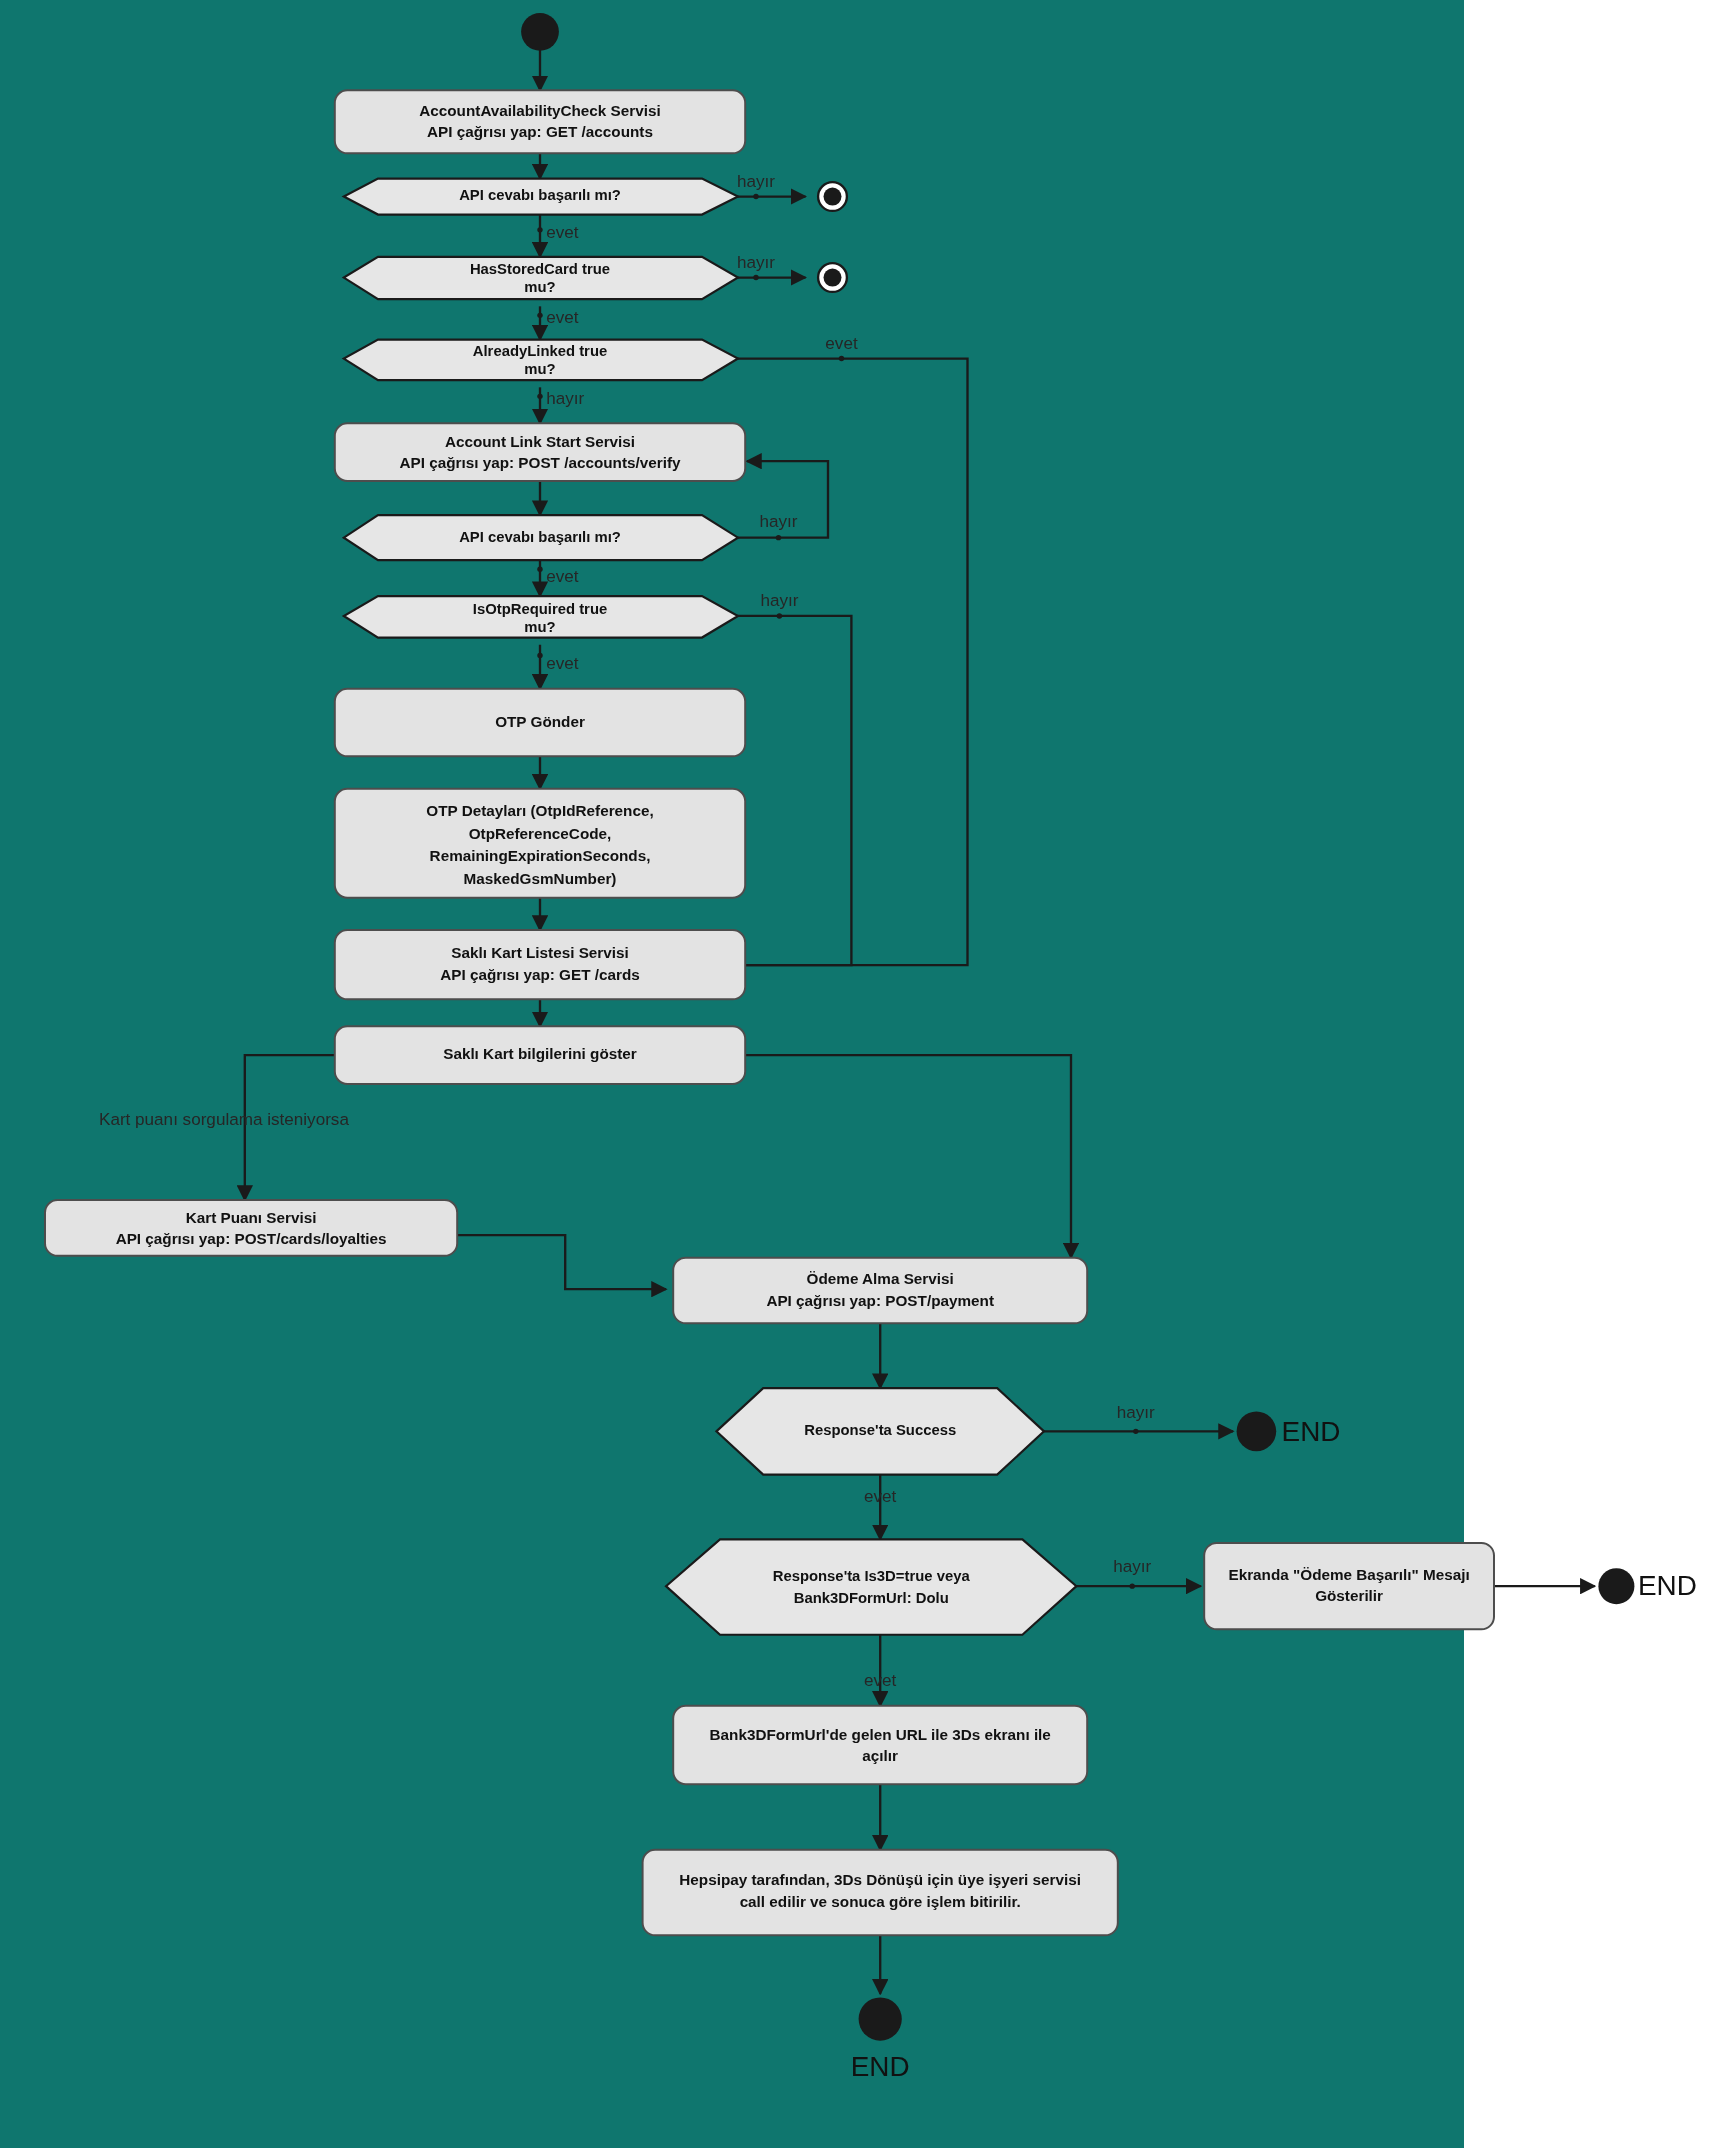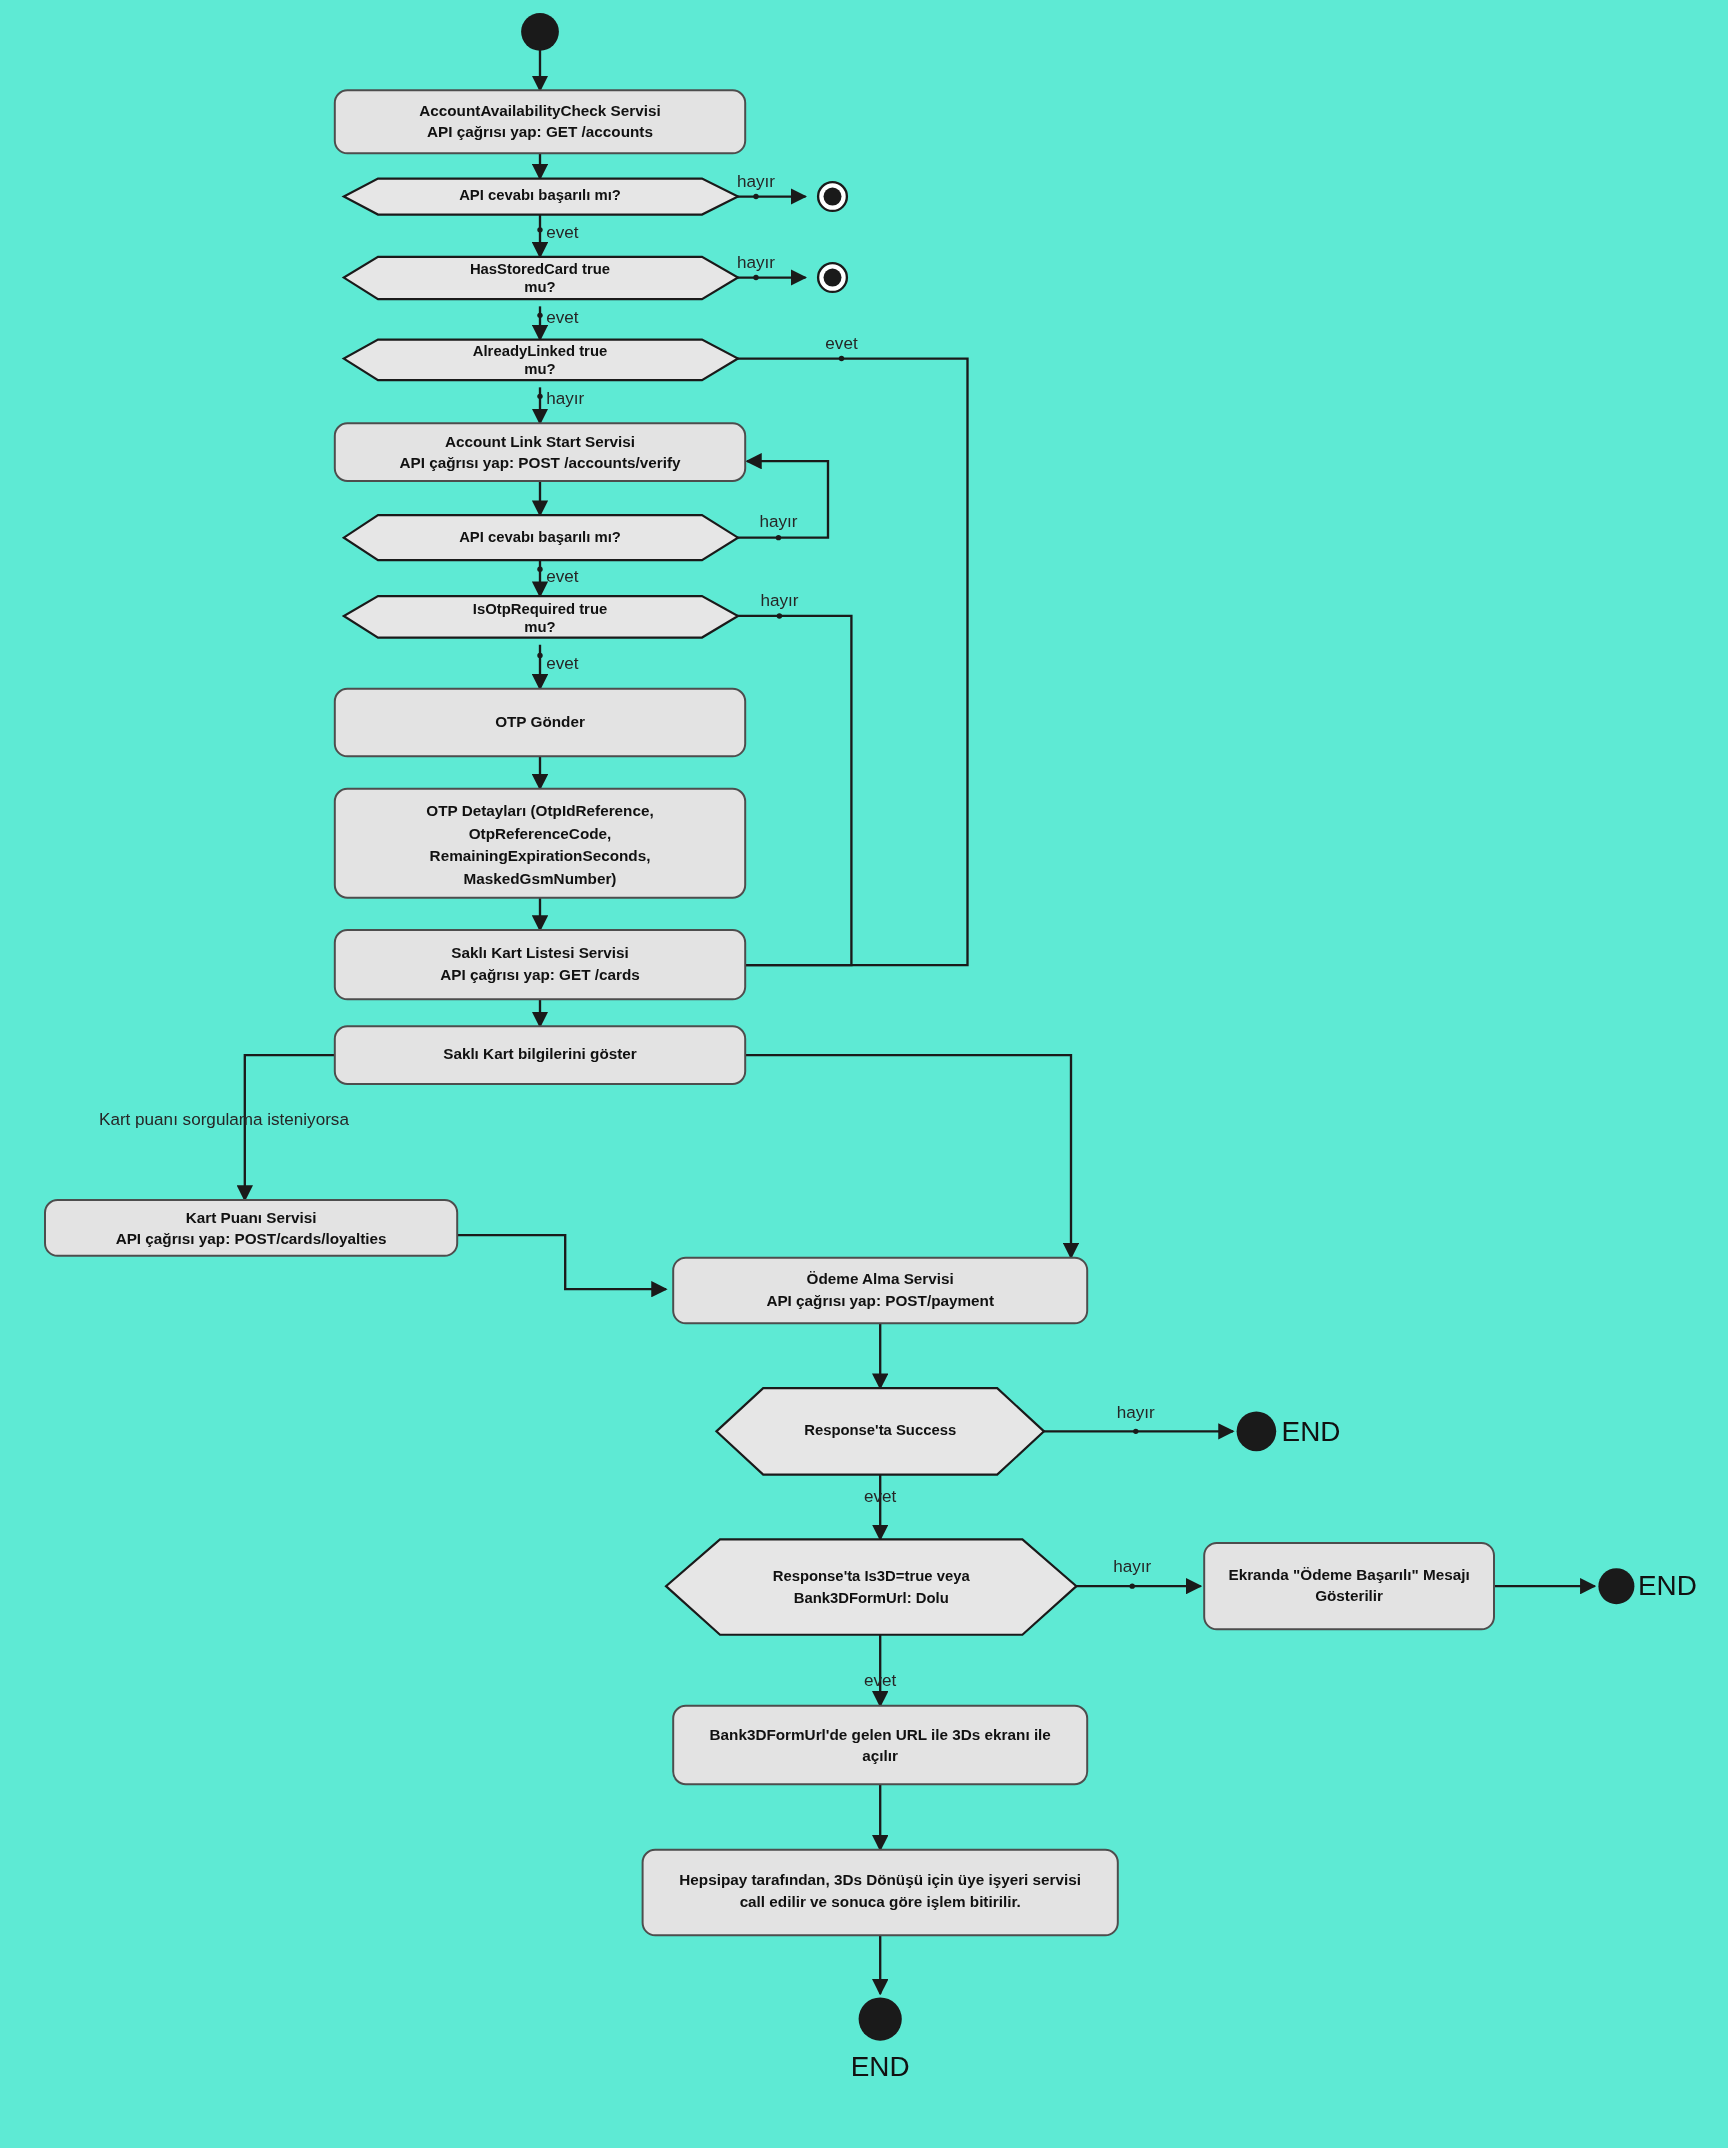--- a/index.html
+++ b/index.html
@@ -8,23 +8,23 @@
     background: #ffffff;
   }
   body {
     width: 1728px;
     height: 2149px;
     font-family: "Liberation Sans", sans-serif;
     overflow: hidden;
   }
   #diagram-root {
     position: relative;
-    width: 1728px;
+    width: 1464px;
     height: 2149px;
-    background: #5eead4;
+    background: #0f766e;
   }
   svg#flow {
     display: block;
     width: 1728px;
     height: 2149px;
   }
   .node-shape {
     fill: #e3e3e3;
     stroke: #4d4d4d;
     stroke-width: 2.2;

